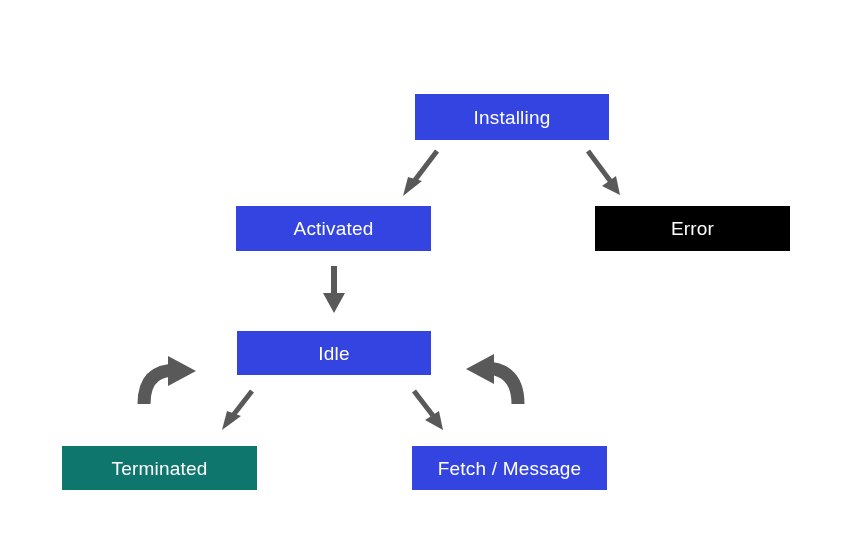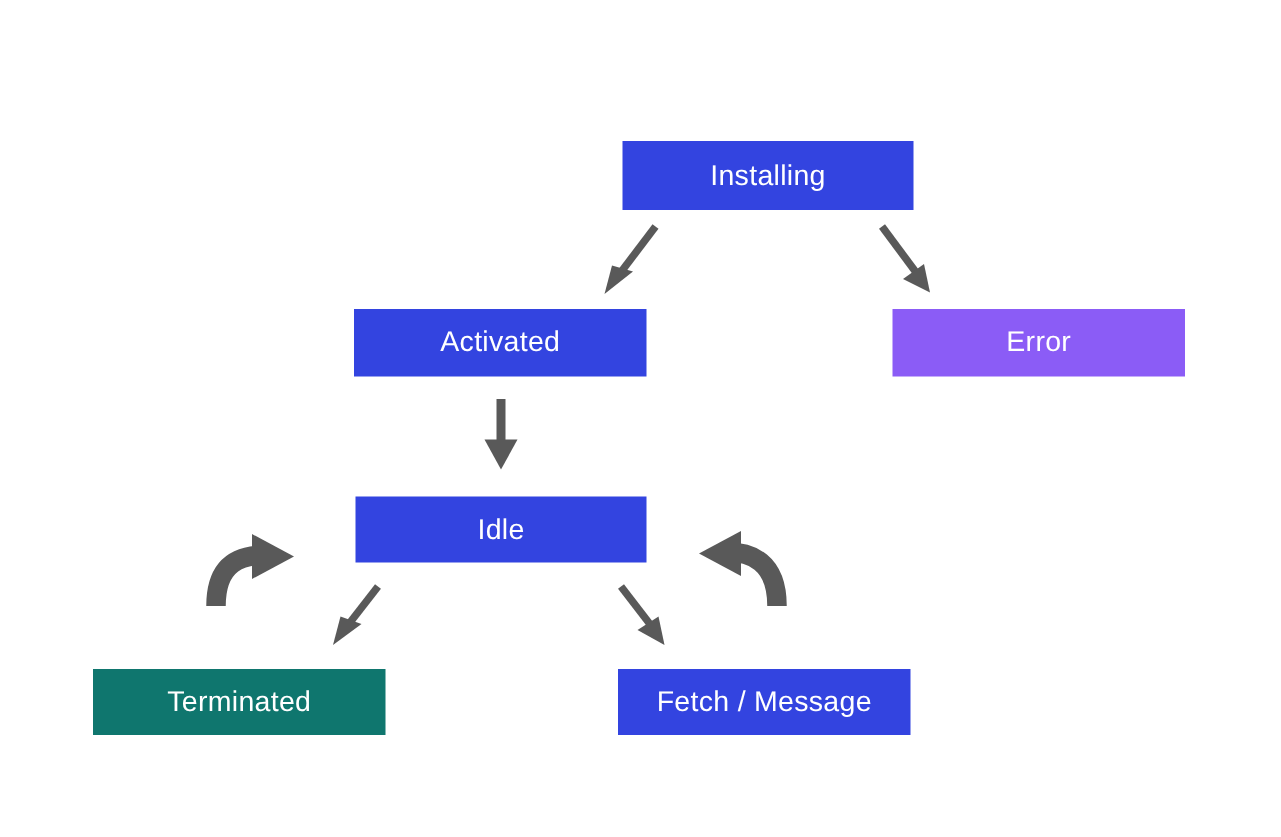--- a/index.html
+++ b/index.html
@@ -91,21 +91,21 @@
   </svg>
 
   <div class="node" style="left:236px; top:206px; width:195px; height:45px; background:#3344e0;">
     <span class="node-label">Activated</span>
   </div>
 
   <div class="node" style="left:415px; top:94px; width:194px; height:46px; background:#3344e0;">
     <span class="node-label">Installing</span>
   </div>
 
-  <div class="node" style="left:595px; top:206px; width:195px; height:45px; background:#8b5cf6;">
+  <div class="node" style="left:595px; top:206px; width:195px; height:45px; background:#000000;">
     <span class="node-label">Error</span>
   </div>
 
   <div class="node" style="left:237px; top:331px; width:194px; height:44px; background:#3344e0;">
     <span class="node-label">Idle</span>
   </div>
 
   <div class="node" style="left:62px; top:446px; width:195px; height:44px; background:#0f766e;">
     <span class="node-label">Terminated</span>
   </div>

